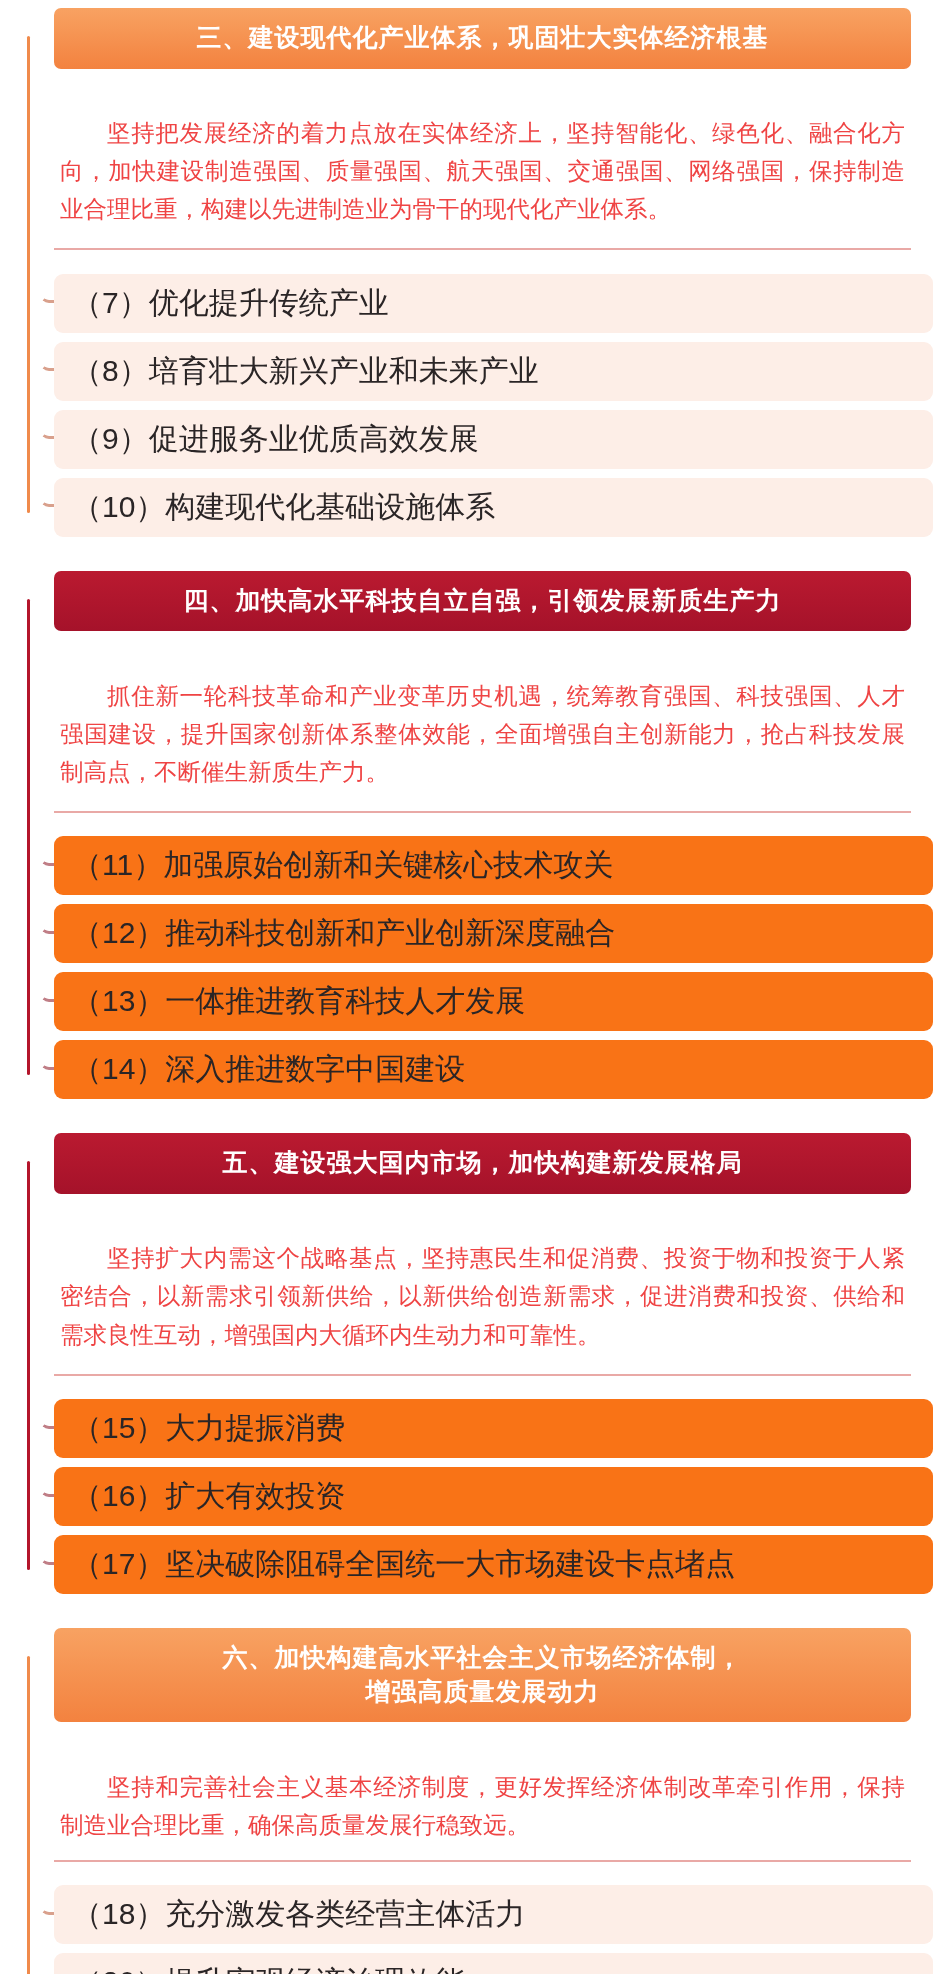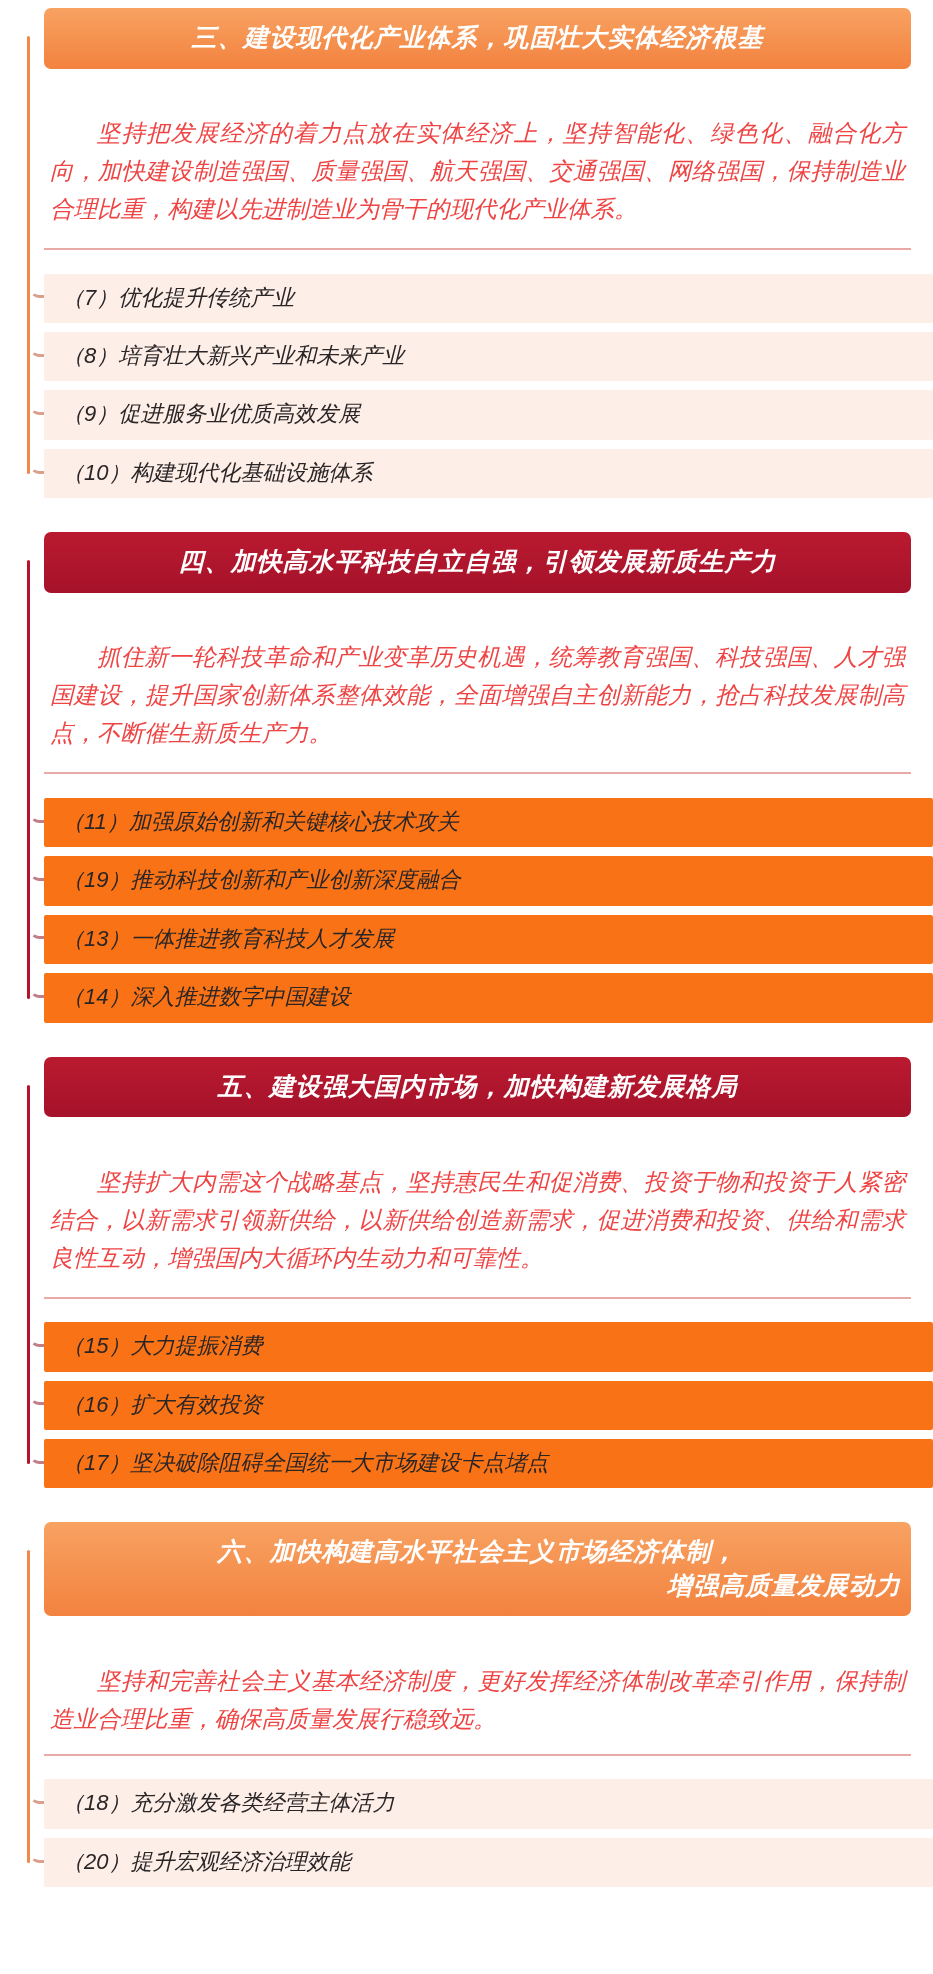--- a/index.html
+++ b/index.html
@@ -16,23 +16,22 @@
     position: relative;
     width: 933px;
     padding: 8px 0 16px 0;
     box-sizing: border-box;
   }
 
   
   .section {
     position: relative;
     margin: 0 0 34px 0;
-    padding-left: 30px;
-    box-sizing: border-box;
-    font-style: italic;
+    padding-left: 40px;
+    box-sizing: border-box;
   }
   .section:last-child { margin-bottom: 0; }
 
   
   .spine {
     position: absolute;
     left: 27px;
     top: 28px;
     bottom: 24px;
     width: 3px;
@@ -55,21 +54,21 @@
     padding: 13px 10px 14px 10px;
     line-height: 1.34;
     box-sizing: border-box;
   }
   .sec-header.orange {
     background: linear-gradient(180deg, #f8a262 0%, #f3823f 100%);
   }
   .sec-header.red {
     background: linear-gradient(180deg, #ba1a30 0%, #a5122a 100%);
   }
-  .sec-header .line2 { display: block; text-align: right; }
+  .sec-header .line2 { display: block; }
 
   
   .sec-body {
     margin-left: 14px;
     margin-right: 22px;
     padding: 22px 6px 20px 6px;
     font-size: 23.5px;
     line-height: 1.62;
     text-align: justify;
     text-indent: 47px;
@@ -82,23 +81,23 @@
   
   .items {
     margin: 0;
     padding: 0;
     list-style: none;
   }
   .item {
     position: relative;
     margin: 9px 0 0 14px;
     padding: 11px 10px 12px 18px;
-    font-size: 22px;
+    font-size: 30px;
     line-height: 1.2;
-    border-radius: 2px;
+    border-radius: 9px;
     box-sizing: border-box;
   }
   .item.pink {
     background: #fdeee7;
     color: #2a2526;
   }
   .item.rose {
     background: #f97316;
     color: #2a2526;
   }
@@ -150,21 +149,21 @@
     <div class="spine red"></div>
     <div class="sec-header red">
       <span>四、加快高水平科技自立自强，引领发展新质生产力</span>
     </div>
     <p class="sec-body">抓住新一轮科技革命和产业变革历史机遇，统筹教育强国、科技强国、人才强国建设，提升国家创新体系整体效能，全面增强自主创新能力，抢占科技发展制高点，不断催生新质生产力。</p>
     <ul class="items">
       <li class="item rose">
         <span class="item-text">（11）加强原始创新和关键核心技术攻关</span>
       </li>
       <li class="item rose">
-        <span class="item-text">（19）推动科技创新和产业创新深度融合</span>
+        <span class="item-text">（12）推动科技创新和产业创新深度融合</span>
       </li>
       <li class="item rose">
         <span class="item-text">（13）一体推进教育科技人才发展</span>
       </li>
       <li class="item rose">
         <span class="item-text">（14）深入推进数字中国建设</span>
       </li>
     </ul>
   </section>
 

